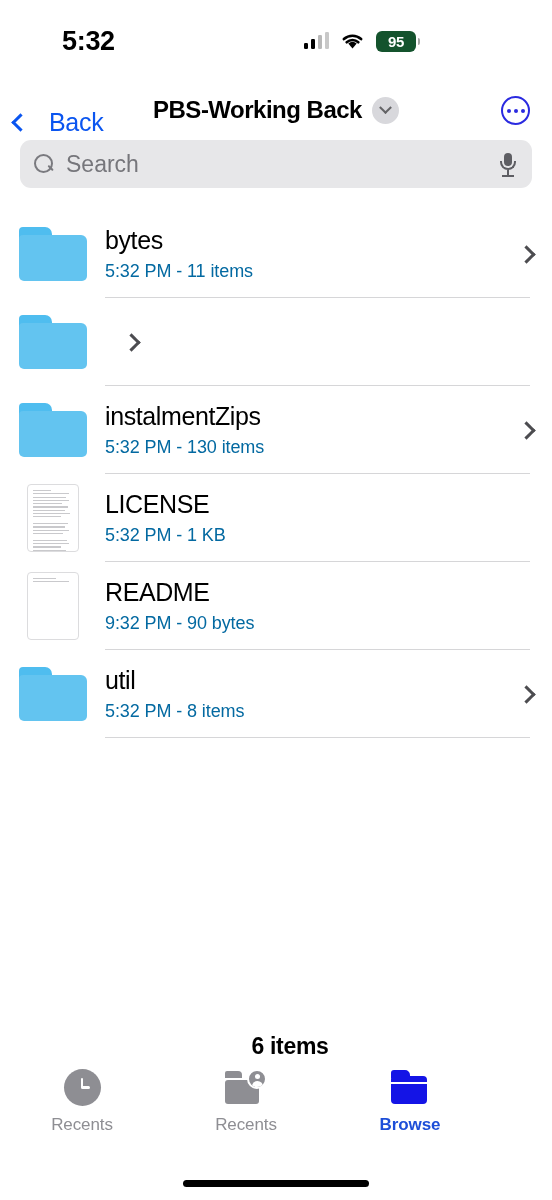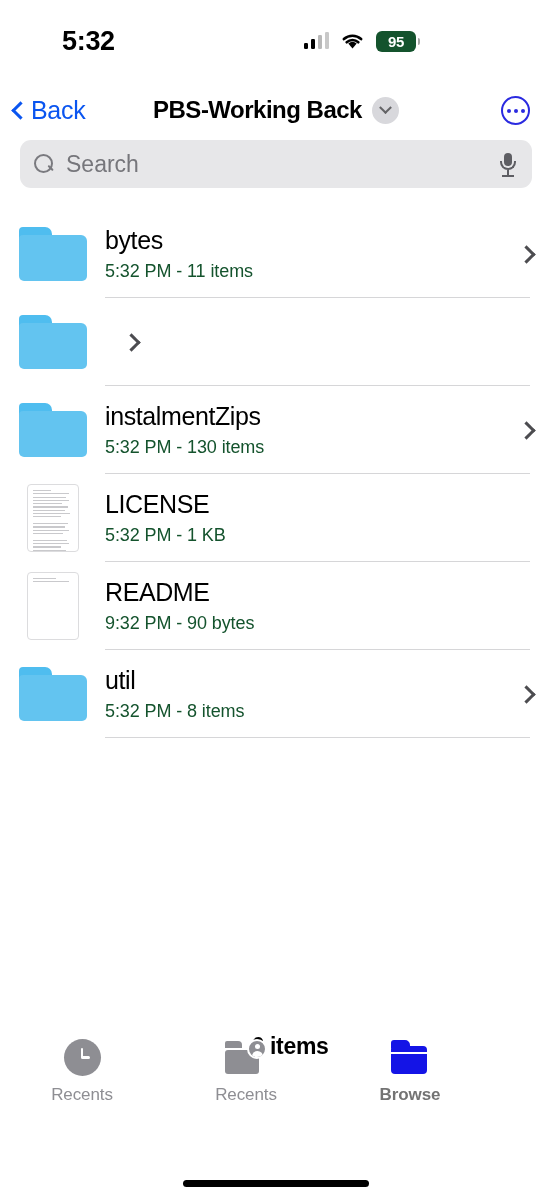--- a/index.html
+++ b/index.html
@@ -51,22 +51,22 @@
     width: 2.5px; height: 7px; border-radius: 0 2px 2px 0;
     background: rgba(0,0,0,0.35);
   }
 
   
   #nav-bar {
     position: absolute; top: 88px; left: 0;
     width: 552px; height: 48px;
   }
   #back-button {
-    position: absolute; left: 10px; top: 0;
-    height: 44px; display: flex; align-items: center; gap: 2px;
+    position: absolute; left: 10px; top: 12px;
+    height: 44px; display: flex; align-items: center; gap: 20px;
     color: #0a55f0; cursor: pointer;
   }
   #back-button .chev {
     display: block; width: 13px; height: 13px;
     border-left: 3.4px solid #0a55f0; border-bottom: 3.4px solid #0a55f0;
     transform: rotate(45deg); margin-left: 4px; margin-right: 2px;
   }
   #back-label { font-size: 25px; color: #0a55f0; letter-spacing: -0.3px; }
   #nav-title-wrap {
     position: absolute; left: 0; top: 0; width: 552px; height: 44px;
@@ -147,21 +147,21 @@
   .row .icon-cell {
     width: 105px; flex: none;
     display: flex; align-items: center; justify-content: center;
   }
   .row .text-cell { flex: 1; min-width: 0; padding-right: 10px; }
   .row .name {
     font-size: 25px; color: #000; letter-spacing: -0.4px;
     line-height: 1.15; white-space: nowrap; overflow: hidden;
   }
   .row .sub {
-    font-size: 18px; color: #14532d; margin-top: 7px; letter-spacing: -0.1px;
+    font-size: 18px; color: #0369a1; margin-top: 7px; letter-spacing: -0.1px;
   }
   .row .disclosure {
     width: 52px; flex: none; display: flex; align-items: center; justify-content: center;
   }
   .row .disclosure span {
     display: block; width: 13px; height: 13px;
     border-top: 3.2px solid #4c4c50; border-right: 3.2px solid #4c4c50;
     transform: rotate(45deg);
   }
   .separator {
@@ -201,33 +201,33 @@
   
   #item-count {
     position: absolute; left: 0; top: 1033px; width: 552px;
     text-align: center; font-size: 23px; font-weight: bold; color: #000;
     letter-spacing: -0.3px;
     padding-left: 28px;
   }
 
   
   #tab-bar {
-    position: absolute; left: 0; top: 1031px; width: 492px; height: 88px;
+    position: absolute; left: 0; top: 1061px; width: 492px; height: 88px;
     display: flex;
     text-align: center;
   }
   .tab {
     flex: 1; display: flex; flex-direction: column;
     align-items: center; justify-content: flex-start; padding-top: 8px;
     cursor: pointer;
   }
   .tab .tab-label {
     margin-top: 9px; font-size: 17px; color: #8e8e93; letter-spacing: -0.1px;
   }
-  .tab.active .tab-label { color: #737373; font-weight: bold; }
+  .tab.active .tab-label { color: #1d4ed8; font-weight: bold; }
 
   .clock-icon {
     width: 37px; height: 37px; border-radius: 50%; background: #8e8e93;
     position: relative;
   }
   .clock-icon:before {
     content: ""; position: absolute; left: 17px; top: 9px;
     width: 2.6px; height: 10px; background: #fff; border-radius: 2px;
   }
   .clock-icon:after {

